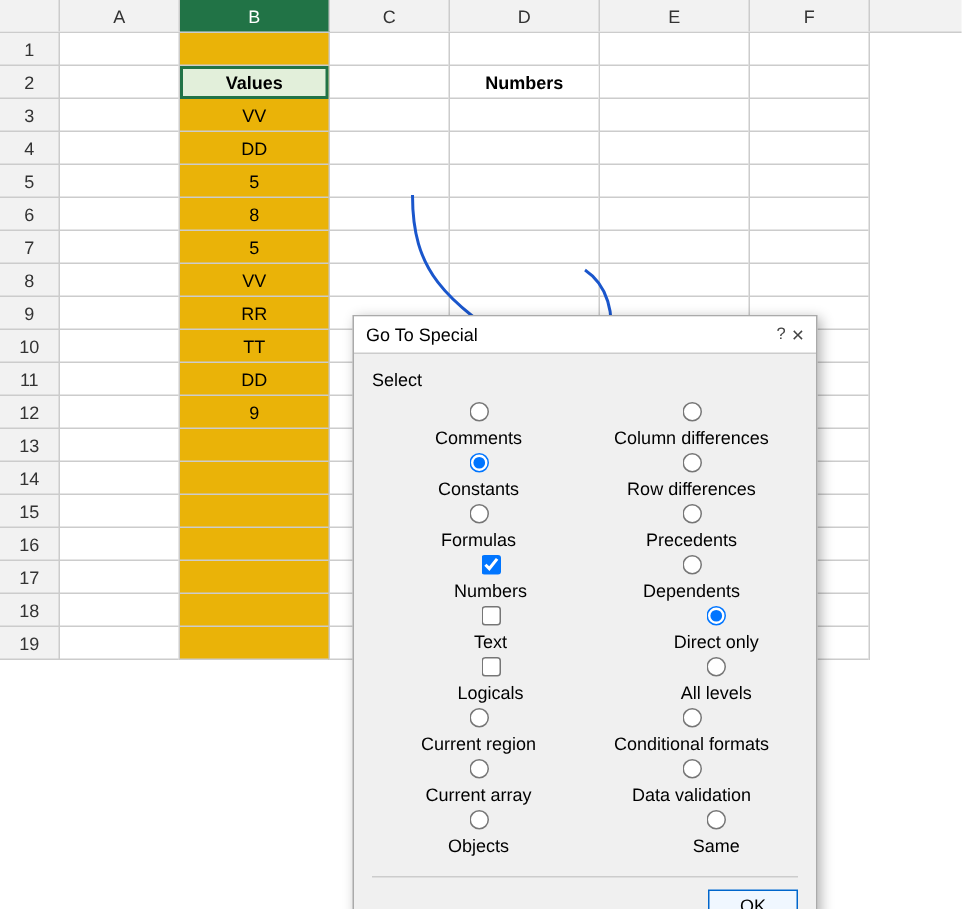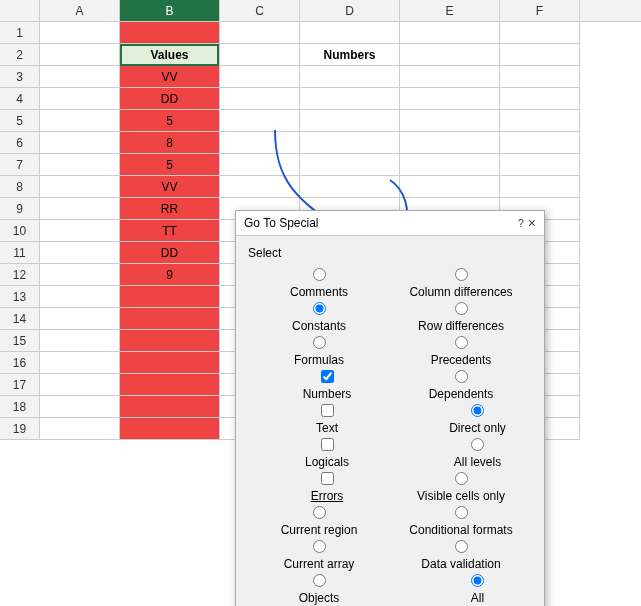--- a/index.html
+++ b/index.html
@@ -78,21 +78,21 @@
       justify-content: center;
       color: #333;
       font-size: 12px;
     }
 
     .grid-col {
       border-right: 1px solid #ccc;
     }
 
     .grid-col.col-a { width: 80px; }
-    .grid-col.col-b { width: 100px; background: #ef4444; }
+    .grid-col.col-b { width: 100px; background: #eab308; }
     .grid-col.col-c { width: 80px; }
     .grid-col.col-d { width: 100px; }
     .grid-col.col-e { width: 100px; }
     .grid-col.col-f { width: 80px; }
 
     .cell {
       height: 22px;
       border-bottom: 1px solid #ccc;
       padding: 0 4px;
       display: flex;
@@ -460,24 +460,20 @@
             <label for="opt-numbers">Numbers</label>
           </div>
           <div class="check-row indent">
             <input type="checkbox" id="opt-text" style="">
             <label for="opt-text">Text</label>
           </div>
           <div class="check-row indent">
             <input type="checkbox" id="opt-logicals" style="">
             <label for="opt-logicals">Logicals</label>
           </div>
-          <div class="check-row indent">
-            <input type="checkbox" id="opt-errors" style="">
-            <label for="opt-errors"><span class="underline-text">Errors</span></label>
-          </div>
           <div class="radio-row">
             <input type="radio" name="goto" id="opt-current-region" style="">
             <label for="opt-current-region">Current region</label>
           </div>
           <div class="radio-row">
             <input type="radio" name="goto" id="opt-current-array" style="">
             <label for="opt-current-array">Current array</label>
           </div>
           <div class="radio-row">
             <input type="radio" name="goto" id="opt-objects" style="">
@@ -504,34 +500,26 @@
           </div>
           <div class="radio-row sub-radio">
             <input type="radio" name="subdep" id="opt-direct-only" checked="" style="">
             <label for="opt-direct-only">Direct only</label>
           </div>
           <div class="radio-row sub-radio">
             <input type="radio" name="subdep" id="opt-all-levels" style="">
             <label for="opt-all-levels">All levels</label>
           </div>
           <div class="radio-row">
-            <input type="radio" name="goto" id="opt-visible" style="">
-            <label for="opt-visible">Visible cells only</label>
-          </div>
-          <div class="radio-row">
             <input type="radio" name="goto" id="opt-cond-formats" style="">
             <label for="opt-cond-formats">Conditional formats</label>
           </div>
           <div class="radio-row">
             <input type="radio" name="goto" id="opt-data-val" style="">
             <label for="opt-data-val">Data validation</label>
-          </div>
-          <div class="radio-row sub-radio">
-            <input type="radio" name="subdv" id="opt-all" checked="" style="">
-            <label for="opt-all">All</label>
           </div>
           <div class="radio-row sub-radio">
             <input type="radio" name="subdv" id="opt-same" style="">
             <label for="opt-same">Same</label>
           </div>
         </div>
       </div>
 
       <div class="dialog-buttons">
         <button class="btn btn-ok">OK</button>

